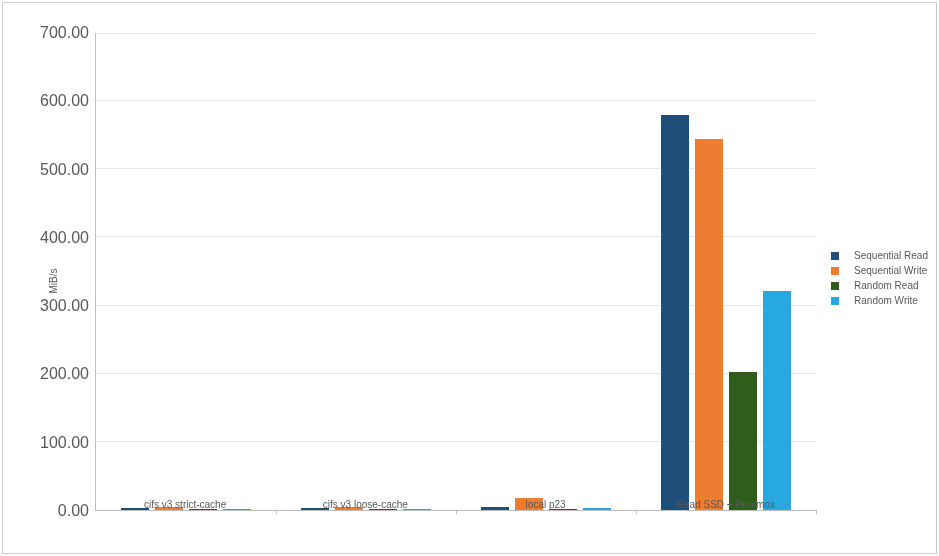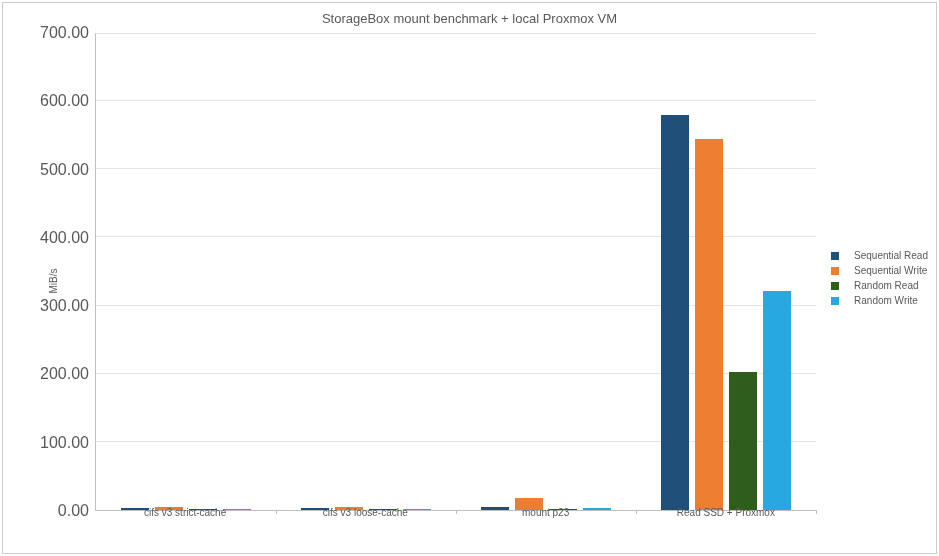--- a/index.html
+++ b/index.html
@@ -103,21 +103,21 @@
     min-height: 1px;
   }
   .s0 { background: #1f4e79; } 
   .s1 { background: #ed7d31; } 
   .s2 { background: #2f5d1c; } 
   .s3 { background: #28a8e0; } 
   .xlabels {
     position: absolute;
     left: 50px;
     right: 0;
-    bottom: 8px;
+    bottom: 16px;
     height: 18px;
     display: flex;
   }
   .xlabel {
     flex: 1;
     text-align: center;
     font-size: 10px;
     color: #595959;
     padding-top: 4px;
   }
@@ -144,21 +144,20 @@
   }
   .swatch {
     width: 8px;
     height: 8px;
   }
 </style>
 </head>
 <body>
 
 <div class="chart-container">
-  <div class="chart-title">StorageBox mount benchmark + local Proxmox VM</div>
 
   <div class="plot-wrap">
     <div class="yaxis-title">MiB/s</div>
 
     <div class="ylabels">
       <div class="ylabel v0">0.00</div>
       <div class="ylabel v100">100.00</div>
       <div class="ylabel v200">200.00</div>
       <div class="ylabel v300">300.00</div>
       <div class="ylabel v400">400.00</div>
@@ -205,21 +204,21 @@
 
       <div class="tick" style="left:25%"></div>
       <div class="tick" style="left:50%"></div>
       <div class="tick" style="left:75%"></div>
       <div class="tick" style="left:100%"></div>
     </div>
 
     <div class="xlabels">
       <div class="xlabel">cifs v3 strict-cache</div>
       <div class="xlabel">cifs v3 loose-cache</div>
-      <div class="xlabel">mount p23</div>
+      <div class="xlabel">local p23</div>
       <div class="xlabel">Read SSD + Proxmox</div>
     </div>
   </div>
 
   <div class="legend">
     <div class="legend-item">
       <span class="swatch s0"></span>
       <span>Sequential Read</span>
     </div>
     <div class="legend-item">

